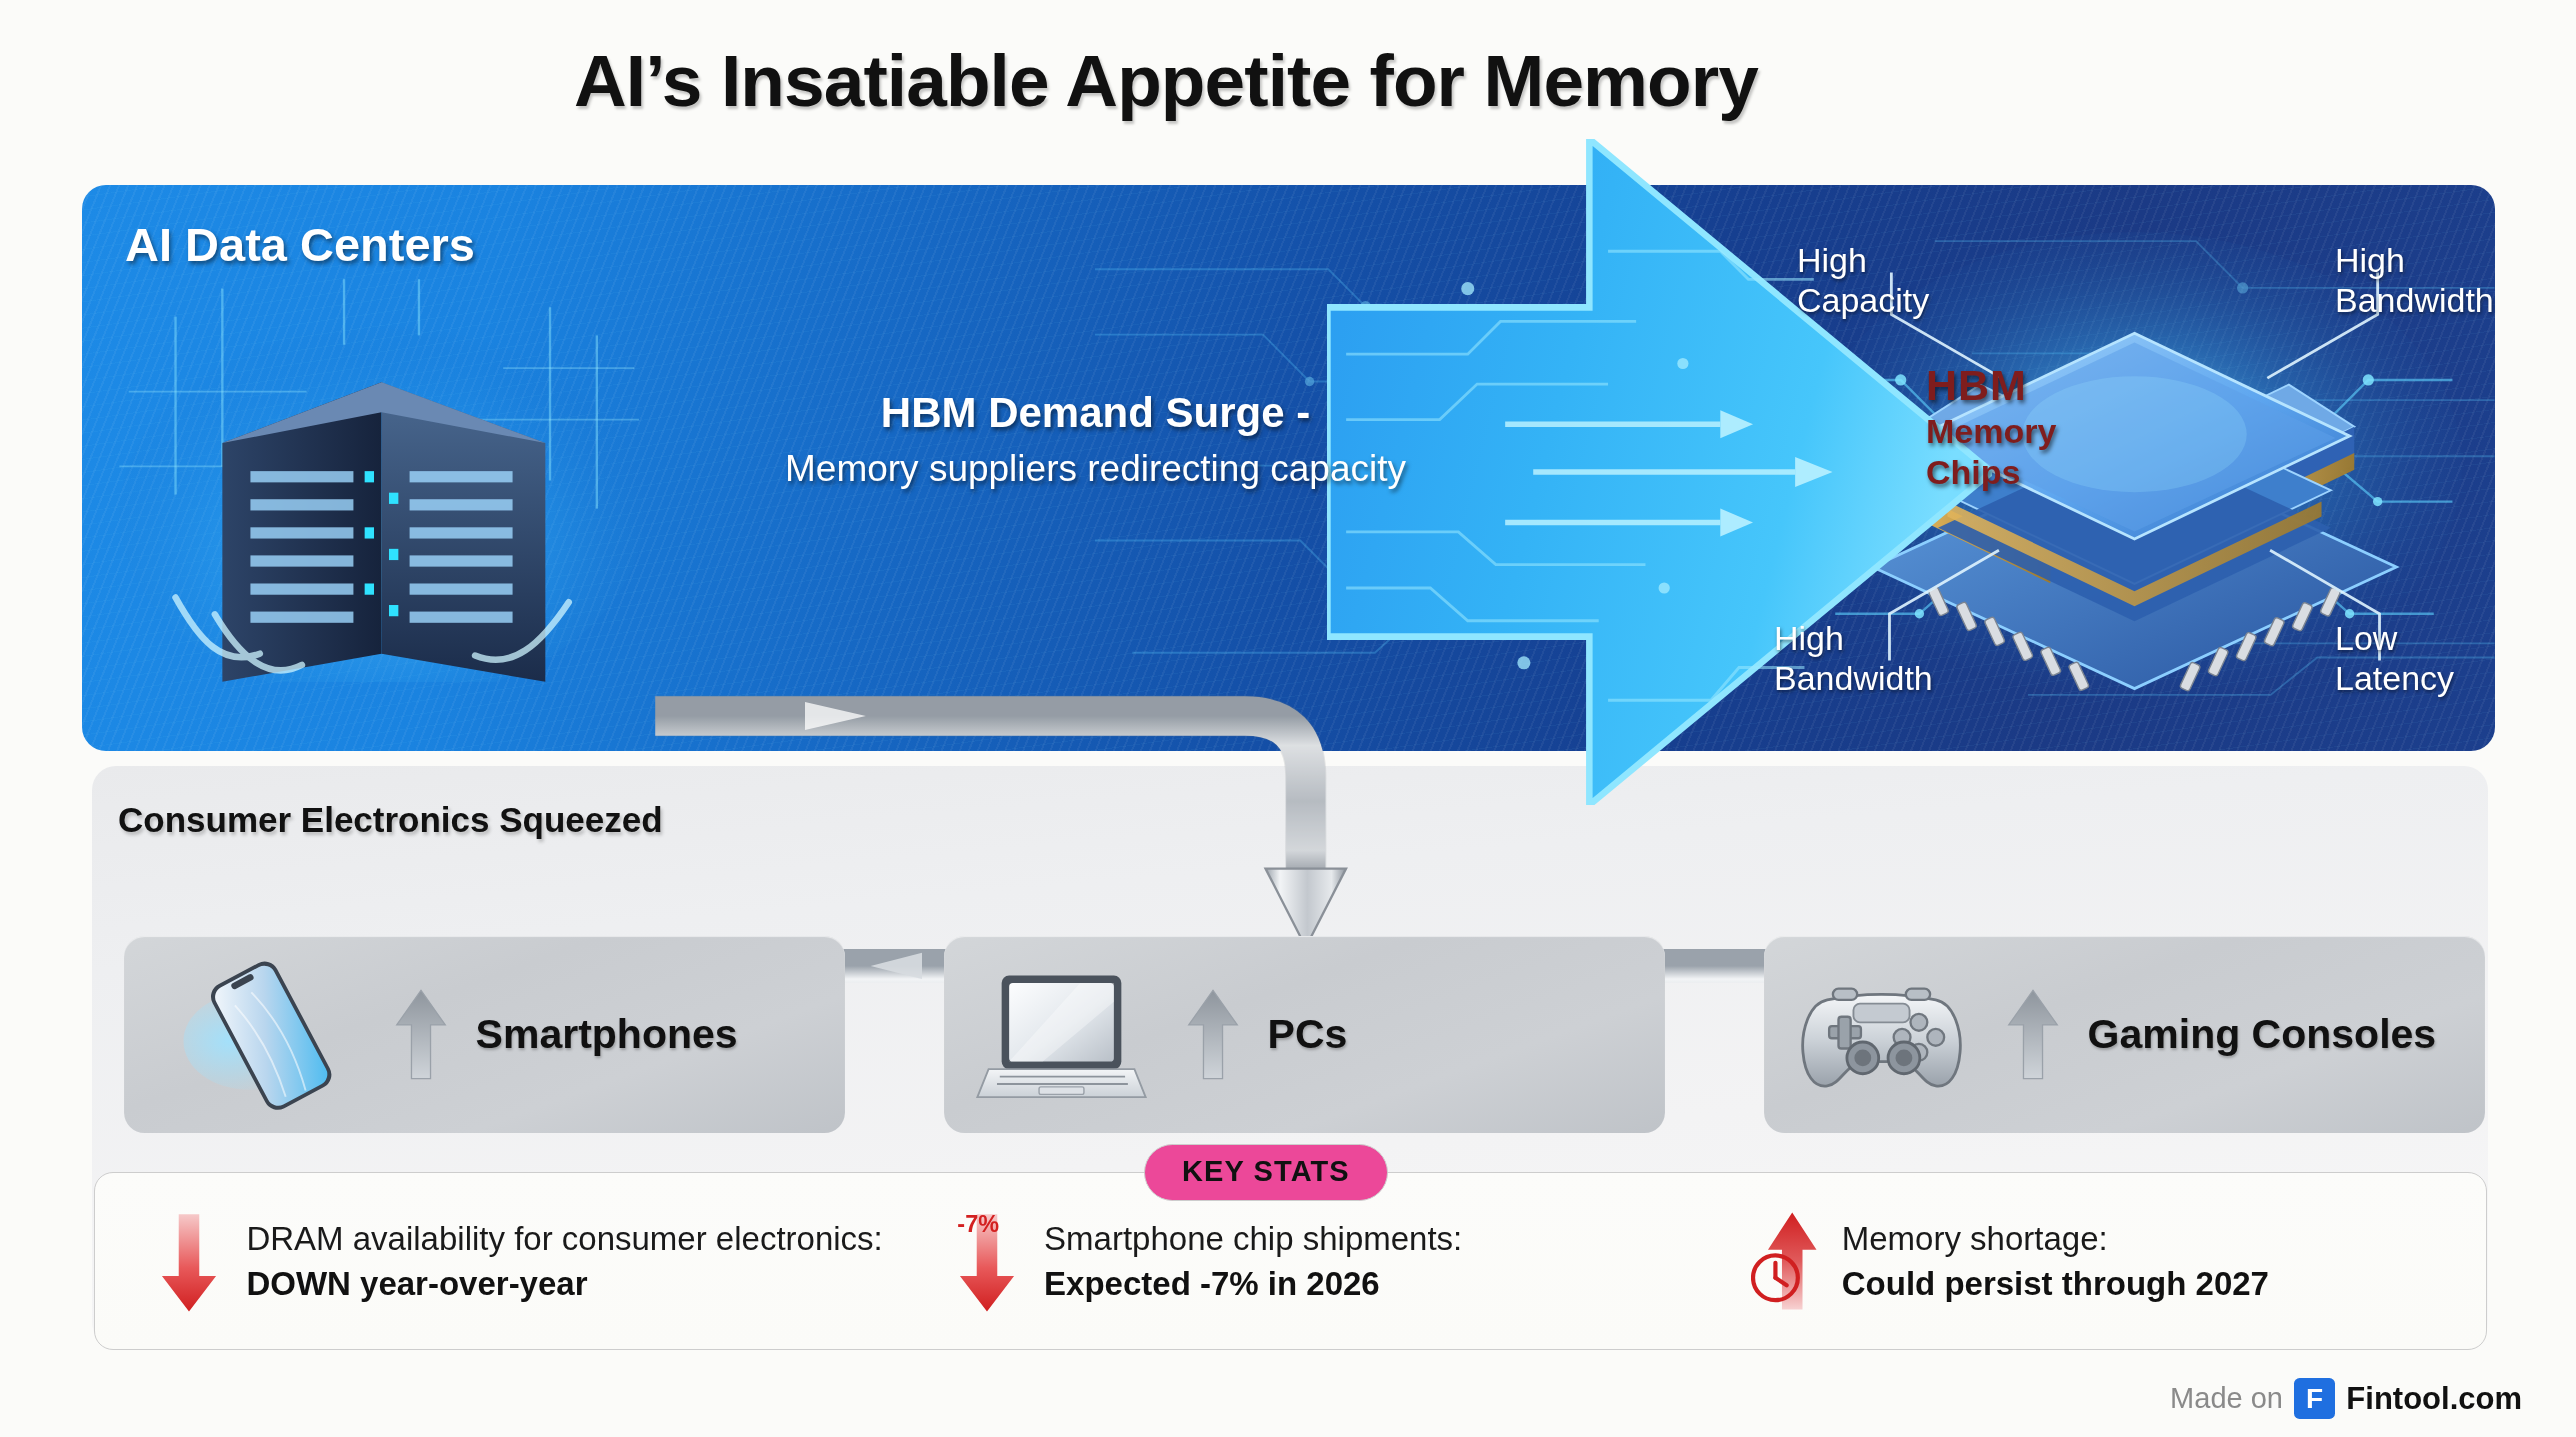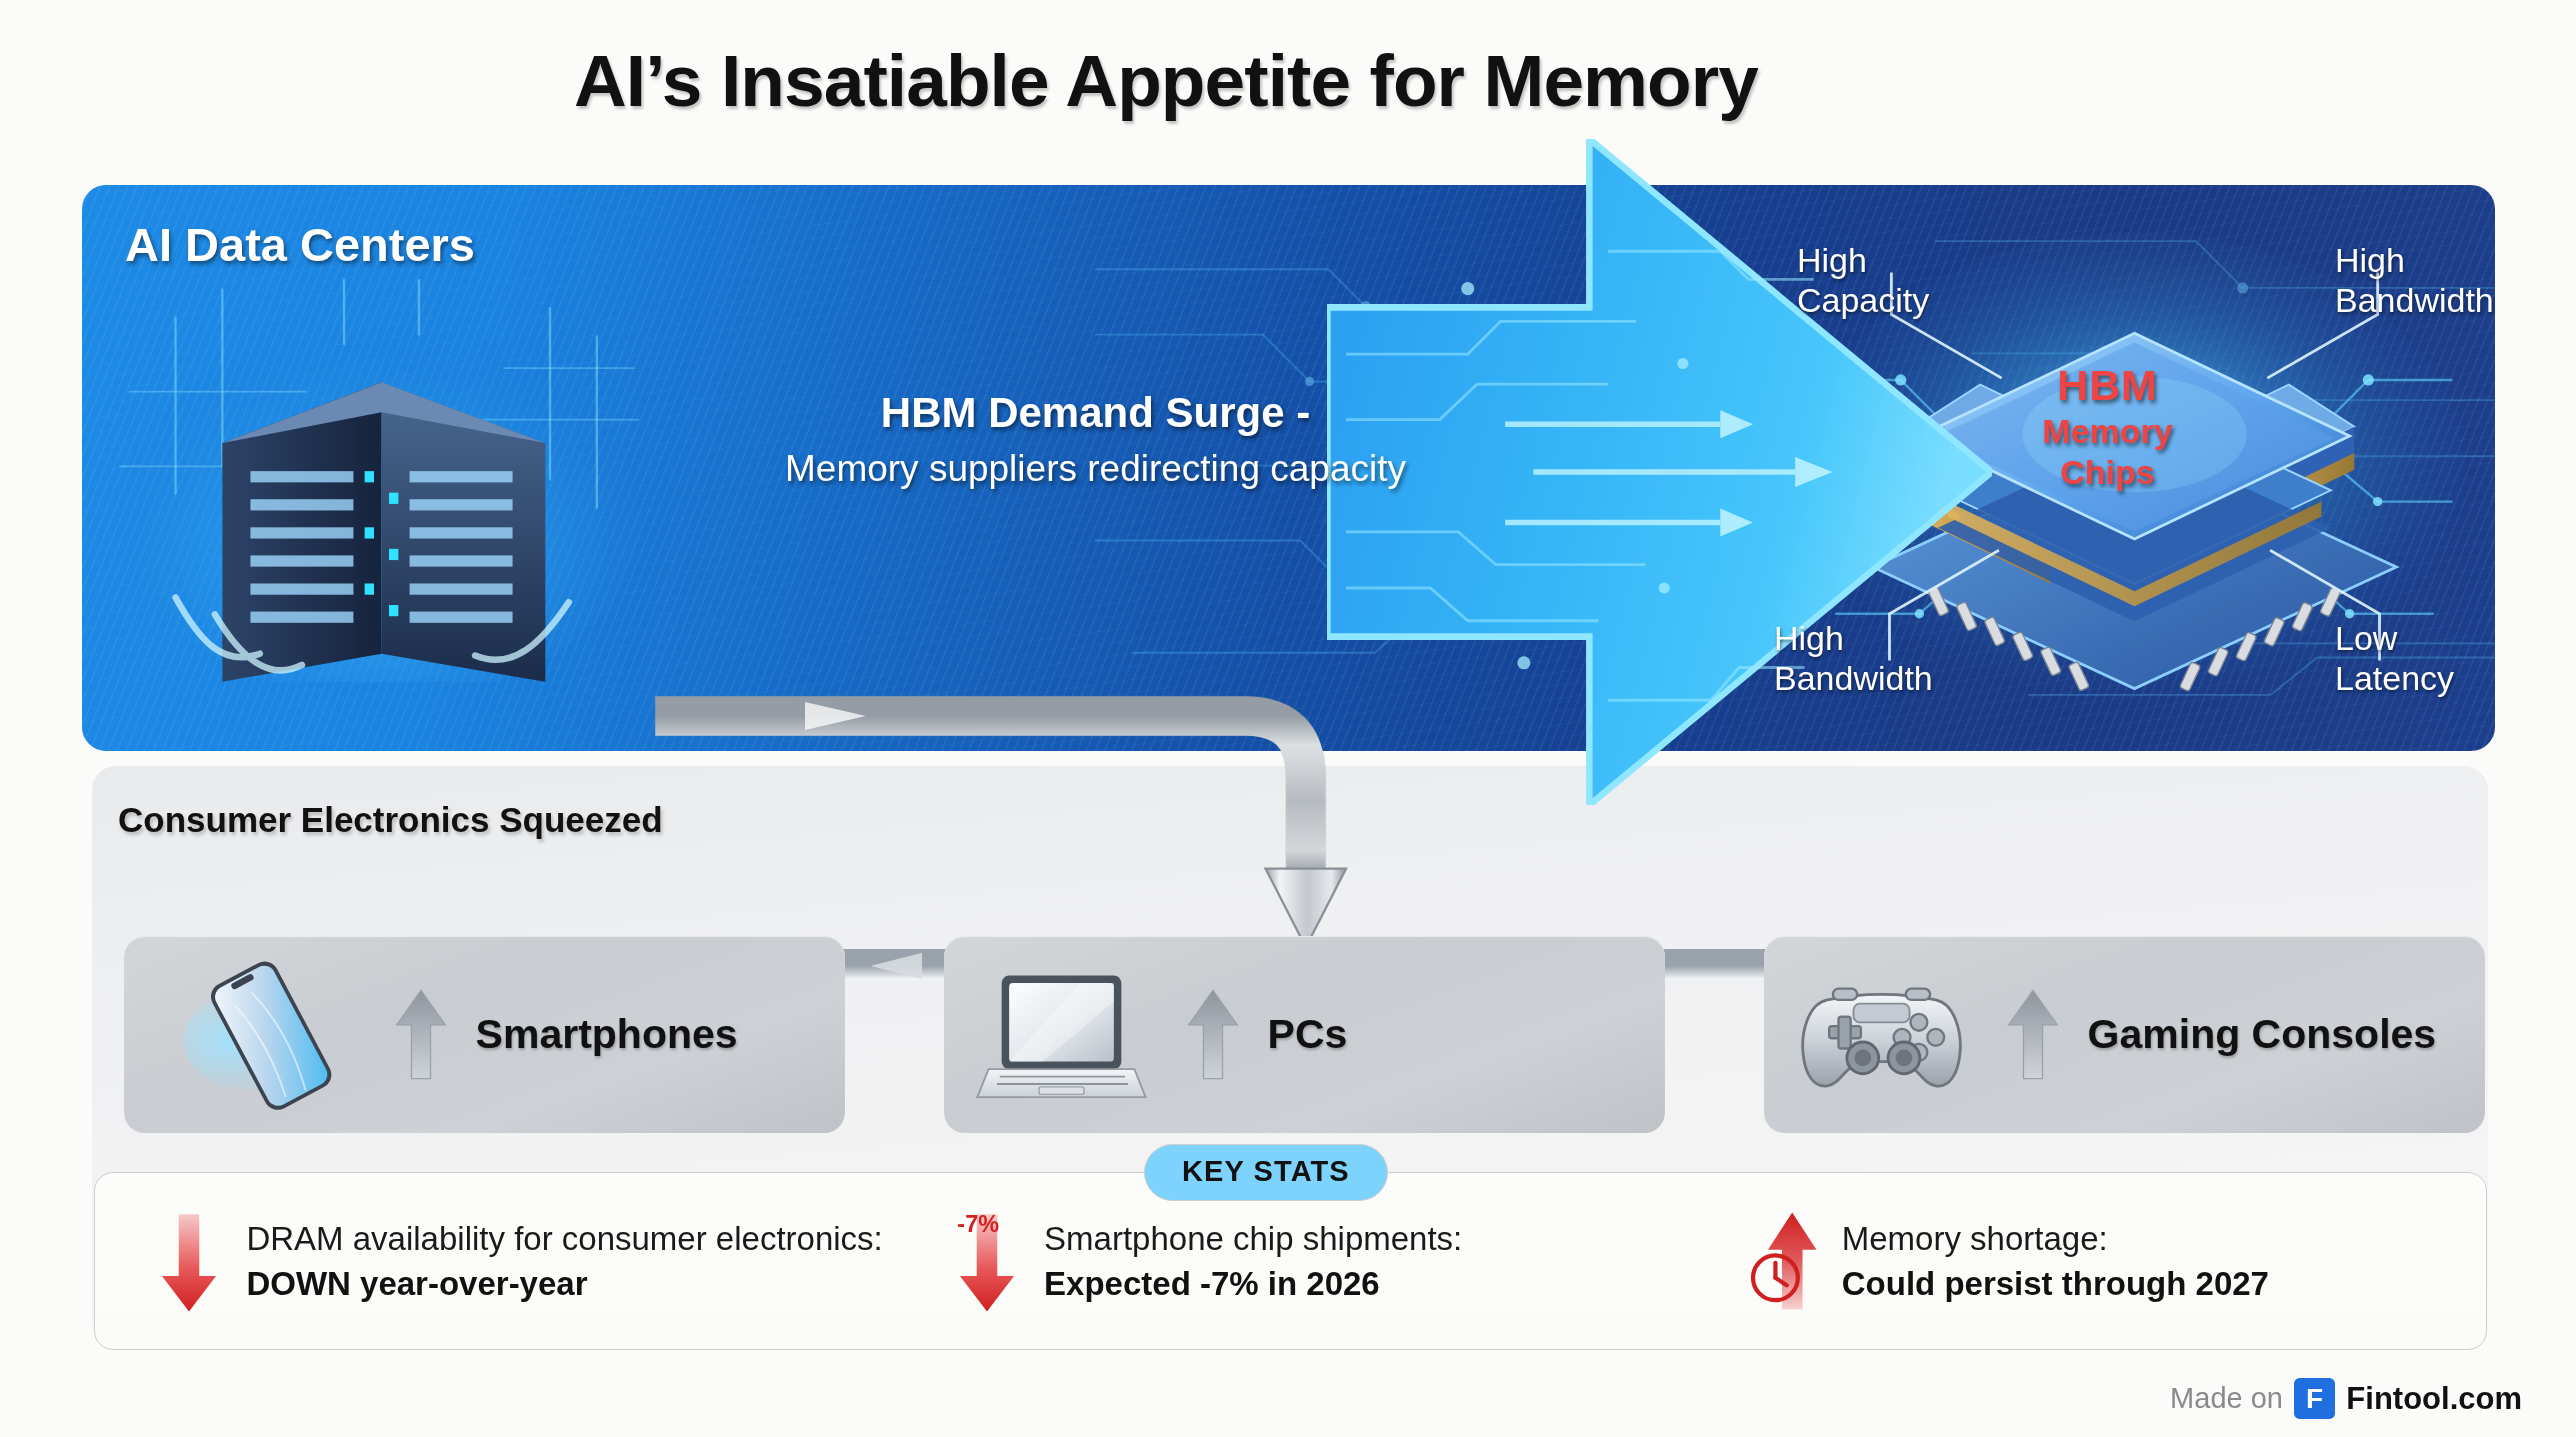--- a/index.html
+++ b/index.html
@@ -64,22 +64,22 @@
     text-shadow: 1.9px 2.8px 4.7px rgba(0,0,0,.5);
   }
   .arrow-text .l2 {
     font-size: 37px; color:#fff; margin-top: 11.2px;
     text-shadow: 1.9px 2.8px 4.7px rgba(0,0,0,.5);
   }
 
   
   .hbm-art { position:absolute; right:86px; top:221px; width:711px; height:505px; z-index:4; }
   .hbm-center-text {
-    position:absolute; z-index:8; text-align:center; width:281px;
-    left: 1967px; top: 361px; color:#ef4444;
+    position:absolute; z-index:8; width:281px;
+    left: 1926px; top: 361px; color:#7f1d1d;
     text-shadow: 1.9px 2.8px 4.7px rgba(0,0,0,.55);
   }
   .hbm-center-text .t1 { font-size:43px; font-weight:bold; letter-spacing:0.9px;}
   .hbm-center-text .t2 { font-size:34px; font-weight:bold; margin-top:1.9px;}
   .hbm-center-text .t3 { font-size:34px; font-weight:bold; margin-top:1.9px;}
 
   .chip-label {
     position:absolute; z-index:8; color:#fff; font-size:34px; line-height:1.18;
     text-shadow: 0.9px 1.9px 3.7px rgba(0,0,0,.5);
   }
@@ -125,21 +125,21 @@
   .stats-box {
     position:absolute; left:94px; top:1172px; width:2393px; height:178px;
     border:1.9px solid #cdcdcd; border-radius:19px;
     background: linear-gradient(180deg,#fcfcfa 0%,#fbfbf8 100%);
     z-index:6;
   }
   .stats-badge {
     position:absolute; left:1144px; top:1144px;
     padding:10.3px 37px 12px;
     border:1.9px solid #cdcdcd; border-radius:32px;
-    background:#7dd3fc; font-size:29px; font-weight:bold; color:#111;
+    background:#ec4899; font-size:29px; font-weight:bold; color:#111;
     letter-spacing:1.1px; z-index:8;
   }
   .stats-row { position:absolute; left:94px; top:1172px; width:2393px; height:178px; display:flex; z-index:7; }
   .stat { flex:1; display:flex; align-items:center; padding-left:62px; }
   .stat-icon { width:81px; flex:0 0 81px; position:relative; height:112px; }
   .stat-txt { padding-left:9.4px; }
   .stat-txt .s1 { font-size:33px; color:#1a1a1a; line-height:1.25; }
   .stat-txt .s2 { font-size:33px; color:#111; font-weight:bold; line-height:1.25; margin-top:3.7px; }
   .pct-tag {
     position:absolute; left:3.7px; top:5.6px; font-size:23.4px; font-weight:bold; color:#d32020; z-index:3;

